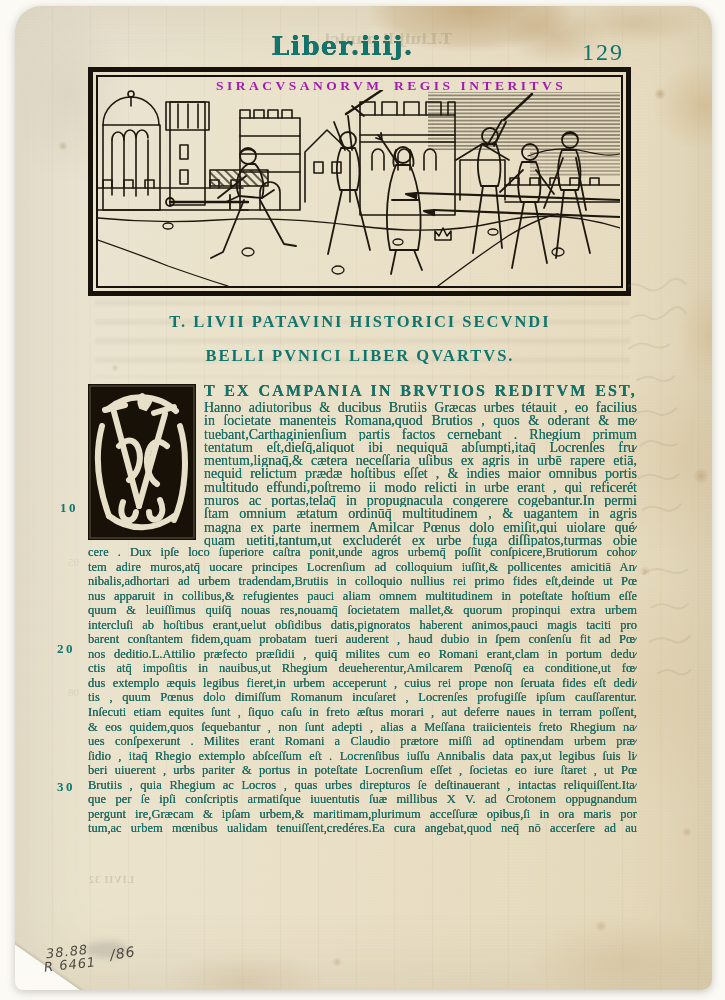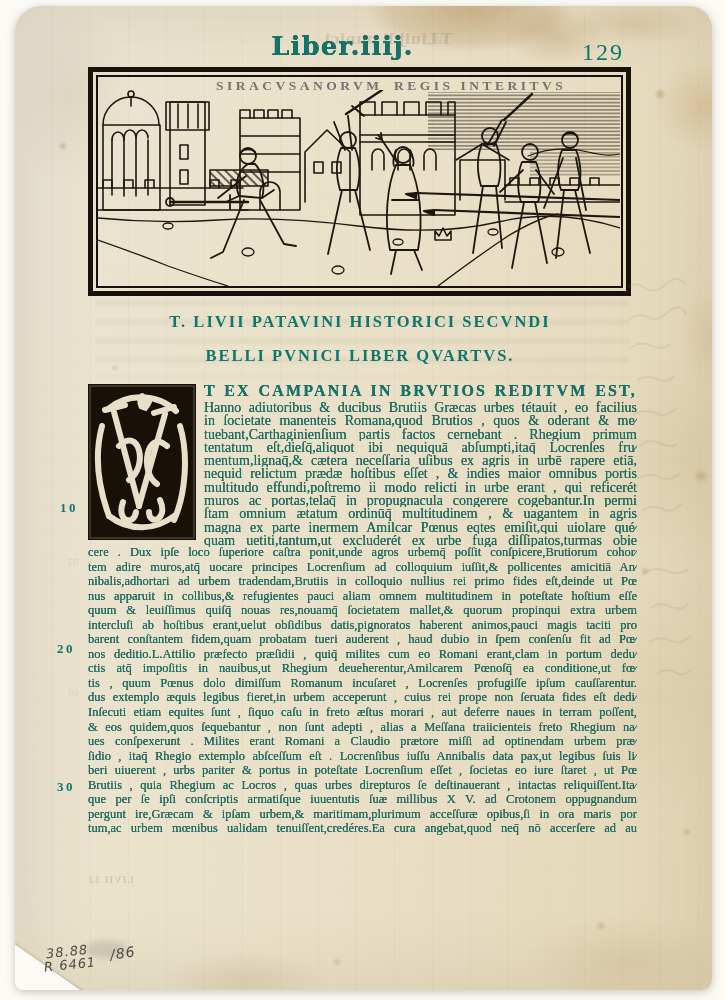--- a/index.html
+++ b/index.html
@@ -46,21 +46,21 @@
   .ghost{color:#7a7258;opacity:.22;filter:blur(.7px);font-weight:bold;}
   #header-ghost{left:192px;top:30px;width:260px;transform:scaleX(-1);
     font-family:"DejaVu Serif",serif;font-size:15px;}
   #title-ghost{left:95px;top:300px;width:535px;height:78px;opacity:.5;filter:blur(1px);
     background:repeating-linear-gradient(180deg,rgba(95,85,60,.10) 0 6px,transparent 6px 19px);}
 
   
   #woodcut{left:88px;top:67px;width:543px;height:229px;border:5px solid #17130c;box-sizing:border-box;}
   #woodcut .inner{position:absolute;inset:3px;border:2px solid #17130c;}
   #woodcut .cap{position:absolute;top:1px;font-size:13.5px;letter-spacing:3.5px;font-weight:bold;
-    color:#737373;white-space:nowrap;}
+    color:#a21caf;white-space:nowrap;}
   #cap-left{left:118px;} #cap-right{left:296px;}
   #woodcut svg{position:absolute;left:0;top:13px;}
 
   
   .chap{left:60px;width:600px;text-align:center;font-size:16.5px;letter-spacing:2px;font-weight:bold;}
   #chap1{top:312px;text-align:center;} #chap2{top:346px;}
 
   
   #initial{left:88px;top:384px;width:108px;height:156px;}
 
@@ -271,35 +271,35 @@
   <div class="abs ink" id="ind-lines">
       <div class="jl">Hanno adiutoribus &amp; ducibus Brutiis Græcas urbes tétauit , eo facilius</div>
       <div class="jl">in ſocietate manenteis Romana,quod Brutios , quos &amp; oderant &amp; me∕</div>
       <div class="jl">tuebant,Carthaginienſium partis factos cernebant . Rhegium primum</div>
       <div class="jl">tentatum eſt,dieſq̄,aliquot ibi nequiquā abſumpti,itaq̄ Locrenſes fru∕</div>
       <div class="jl">mentum,lignaq̄,&amp; cætera neceſſaria uſibus ex agris in urbē rapere etiā,</div>
       <div class="jl">nequid relictum prædæ hoſtibus eſſet , &amp; indies maior omnibus portis</div>
       <div class="jl">multitudo effundi,poſtremo ii modo relicti in urbe erant , qui reficerét</div>
       <div class="jl">muros ac portas,telaq̄ in propugnacula congerere cogebantur.In permi</div>
       <div class="jl">ſtam omnium ætatum ordinūq̄ multitudinem , &amp; uagantem in agris</div>
-      <div class="jl">magna ex parte inermem Amilcar Pœnus eqtes emiſit,qui uiolare qué∕</div>
+      <div class="jl">magna ex parte inermem Amilcar Pœnus dolo emiſit,qui uiolare qué∕</div>
       <div class="jl">quam uetiti,tantum,ut excluderét ex urbe fuga diſſipatos,turmas obie</div>
     </div>
   <div class="abs ink" id="full-lines">
       <div class="jl">cere . Dux ipſe loco ſuperiore caſtra ponit,unde agros urbemq̄ poſſit conſpicere,Brutiorum cohor∕</div>
       <div class="jl">tem adire muros,atq̄ uocare principes Locrenſium ad colloquium iuſſit,&amp; pollicentes amicitiā An∕</div>
       <div class="jl">nibalis,adhortari ad urbem tradendam,Brutiis in colloquio nullius rei primo fides eſt,deinde ut Pœ</div>
       <div class="jl">nus apparuit in collibus,&amp; refugientes pauci aliam omnem multitudinem in poteſtate hoſtium eſſe</div>
       <div class="jl">quum &amp; leuiſſimus quiſq̄ nouas res,nouamq̄ ſocietatem mallet,&amp; quorum propinqui extra urbem</div>
       <div class="jl">intercluſi ab hoſtibus erant,uelut obſidibus datis,pignoratos haberent animos,pauci magis taciti pro</div>
       <div class="jl">barent conſtantem fidem,quam probatam tueri auderent , haud dubio in ſpem conſenſu fit ad Pœ∕</div>
       <div class="jl">nos deditio.L.Attilio præfecto præſidii , quiq̄ milites cum eo Romani erant,clam in portum dedu∕</div>
       <div class="jl">ctis atq̄ impoſitis in nauibus,ut Rhegium deueherentur,Amilcarem Pœnoſq̄ ea conditione,ut fœ∕</div>
+      <div class="jl">dus extemplo æquis legibus fieret,in urbem acceperunt , cuius rei prope non ſeruata fides eſt dedi∕</div>
       <div class="jl">tis , quum Pœnus dolo dimiſſum Romanum incuſaret , Locrenſes profugiſſe ipſum cauſſarentur.</div>
-      <div class="jl">dus extemplo æquis legibus fieret,in urbem acceperunt , cuius rei prope non ſeruata fides eſt dedi∕</div>
       <div class="jl">Inſecuti etiam equites ſunt , ſiquo caſu in freto æſtus morari , aut deferre naues in terram poſſent,</div>
       <div class="jl">&amp; eos quidem,quos ſequebantur , non ſunt adepti , alias a Meſſana traiicienteis freto Rhegium na∕</div>
       <div class="jl">ues conſpexerunt .  Milites erant  Romani a  Claudio prætore miſſi ad optinendam urbem præ∕</div>
       <div class="jl">ſidio , itaq̄ Rhegio extemplo abſceſſum eſt . Locrenſibus iuſſu Annibalis data pax,ut legibus ſuis li∕</div>
       <div class="jl">beri uiuerent , urbs pariter &amp; portus in poteſtate Locrenſium eſſet , ſocietas eo iure ſtaret , ut Pœ</div>
       <div class="jl">Brutiis , quia Rhegium ac Locros , quas urbes direpturos ſe deſtinauerant , intactas reliquiſſent.Ita∕</div>
       <div class="jl">que per ſe ipſi conſcriptis armatiſque iuuentutis ſuæ millibus X V. ad Crotonem oppugnandum</div>
       <div class="jl">pergunt ire,Græcam &amp; ipſam urbem,&amp; maritimam,plurimum acceſſuræ opibus,ſi in ora maris por</div>
       <div class="jl">tum,ac urbem mœnibus ualidam tenuiſſent,credéres.Ea cura angebat,quod neq̄ nō accerſere ad au</div>
     </div>

